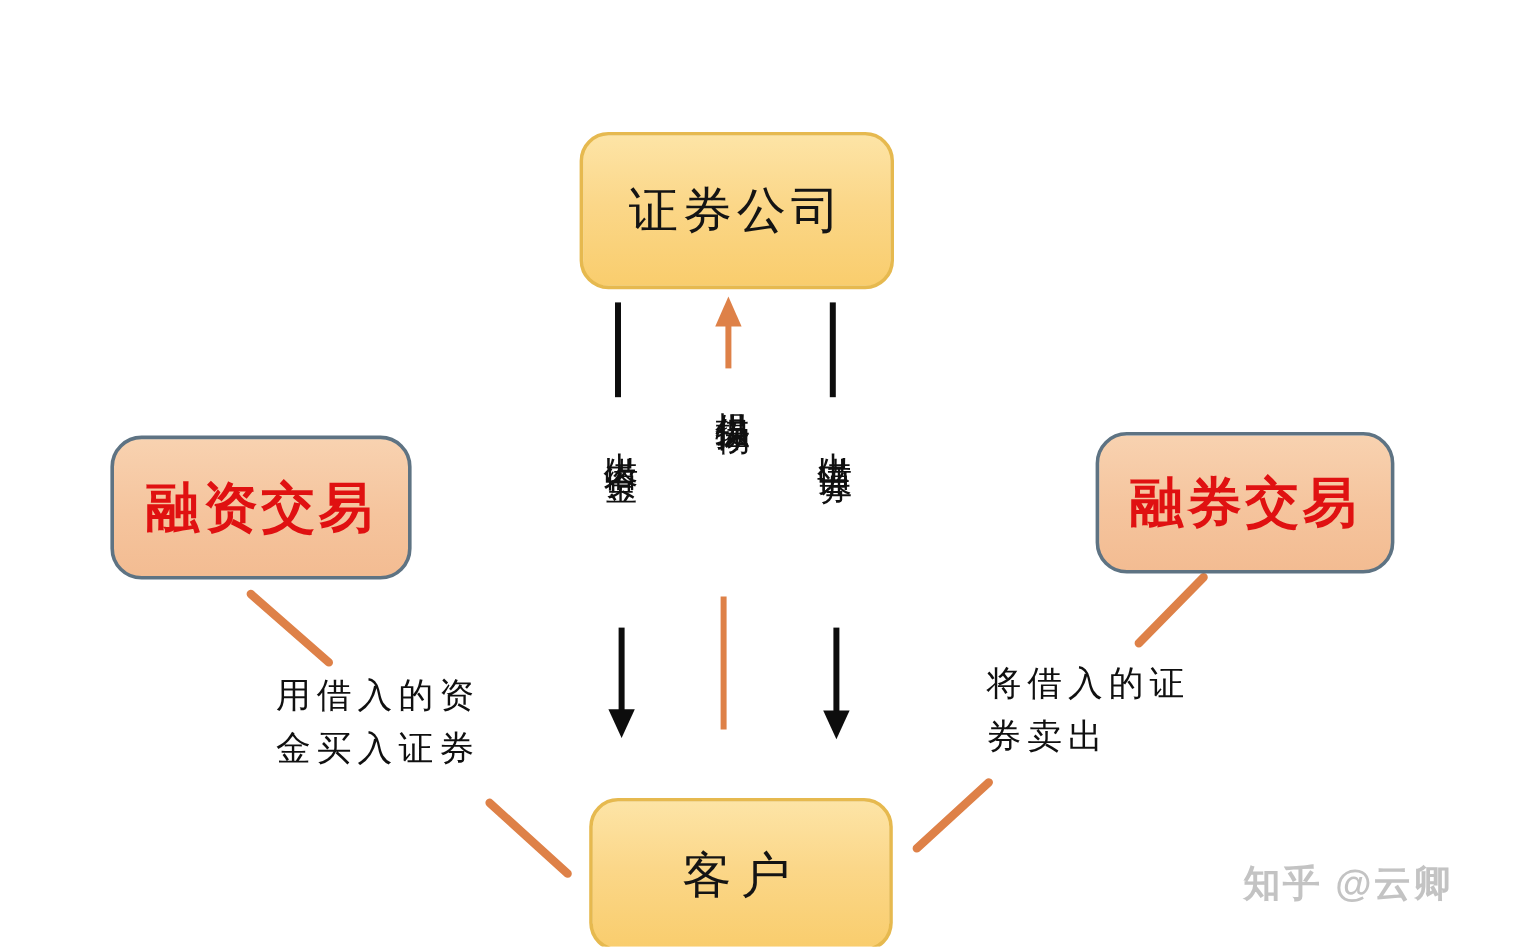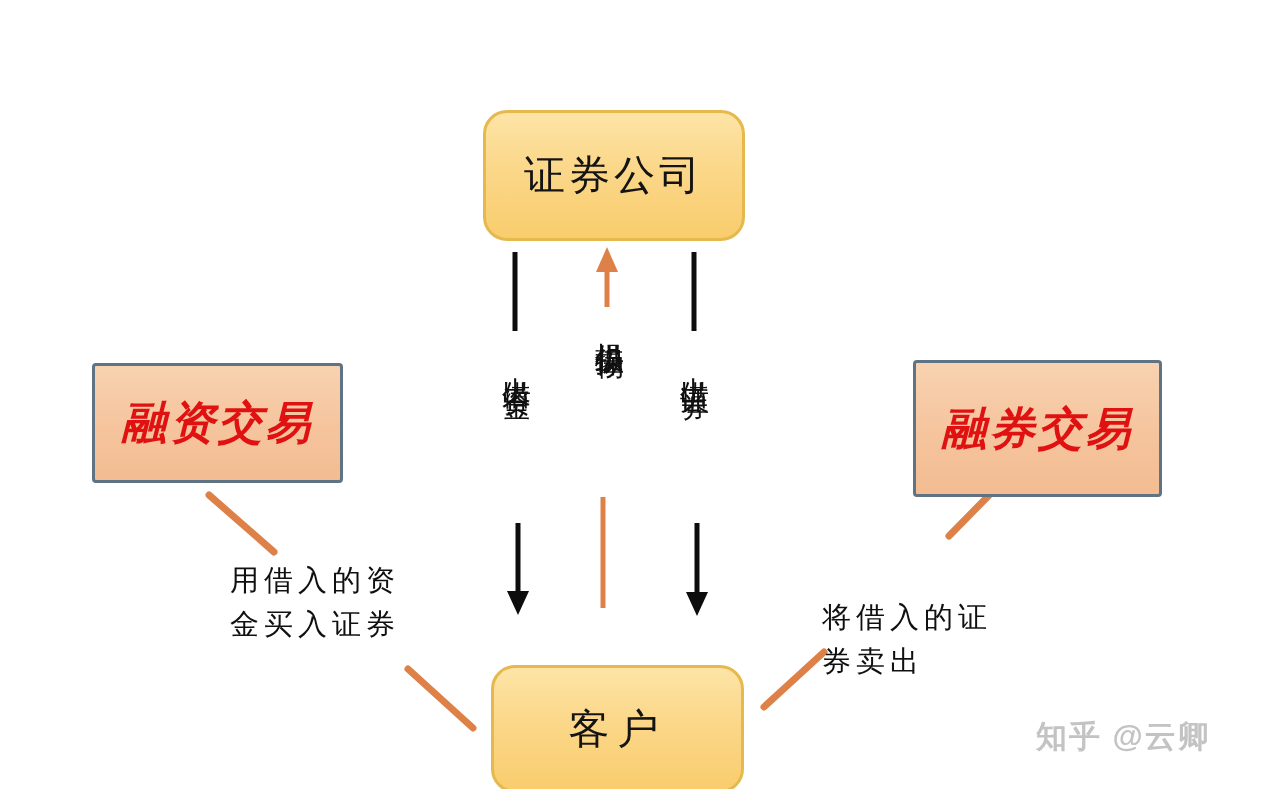--- a/index.html
+++ b/index.html
@@ -32,31 +32,30 @@
     background: linear-gradient(180deg, #fde4a6 0%, #fbd789 45%, #f9cd6d 100%);
     border: 3px solid #e6b94f;
     border-radius: 24px;
     color: #141414;
     font-size: 41px;
     letter-spacing: 4px;
   }
   .node-peach {
     background: linear-gradient(180deg, #f8d2b0 0%, #f5c49d 55%, #f3bc92 100%);
     border: 3px solid #5e7383;
-    border-radius: 4px;
+    border-radius: 26px;
     color: #e01111;
     font-size: 45px;
     font-weight: bold;
     letter-spacing: 3px;
-    font-style: italic;
   }
   .node-securities { left: 483px; top: 110px; width: 262px; height: 131px; }
   .node-customer   { left: 491px; top: 665px; width: 253px; height: 128px; letter-spacing: 8px; }
   .node-margin     { left: 92px;  top: 363px; width: 251px; height: 120px; }
-  .node-lending    { left: 913px; top: 360px; width: 249px; height: 137px; }
+  .node-lending    { left: 913px; top: 360px; width: 249px; height: 118px; }
 
   .vlabel {
     position: absolute;
     writing-mode: vertical-rl;
     text-orientation: upright;
     font-size: 29px;
     letter-spacing: 5px;
     color: #101010;
     transform: translateX(-50%);
     white-space: nowrap;
@@ -66,21 +65,21 @@
   .vlabel-right { left: 695px; top: 354px; }
 
   .note {
     position: absolute;
     font-size: 29px;
     letter-spacing: 5px;
     line-height: 44px;
     color: #101010;
   }
   .note-margin  { left: 230px; top: 558px; width: 180px; text-align: left; }
-  .note-lending { left: 822px; top: 548px; width: 190px; text-align: left; margin-top: 47px; }
+  .note-lending { left: 822px; top: 548px; width: 190px; text-align: left; }
 
   .watermark {
     position: absolute;
     left: 1036px;
     top: 716px;
     font-size: 31px;
     letter-spacing: 2px;
     color: #c3c3c3;
     text-shadow: 2px 2px 0 #ffffff;
     font-family: Liberation Sans, sans-serif;

